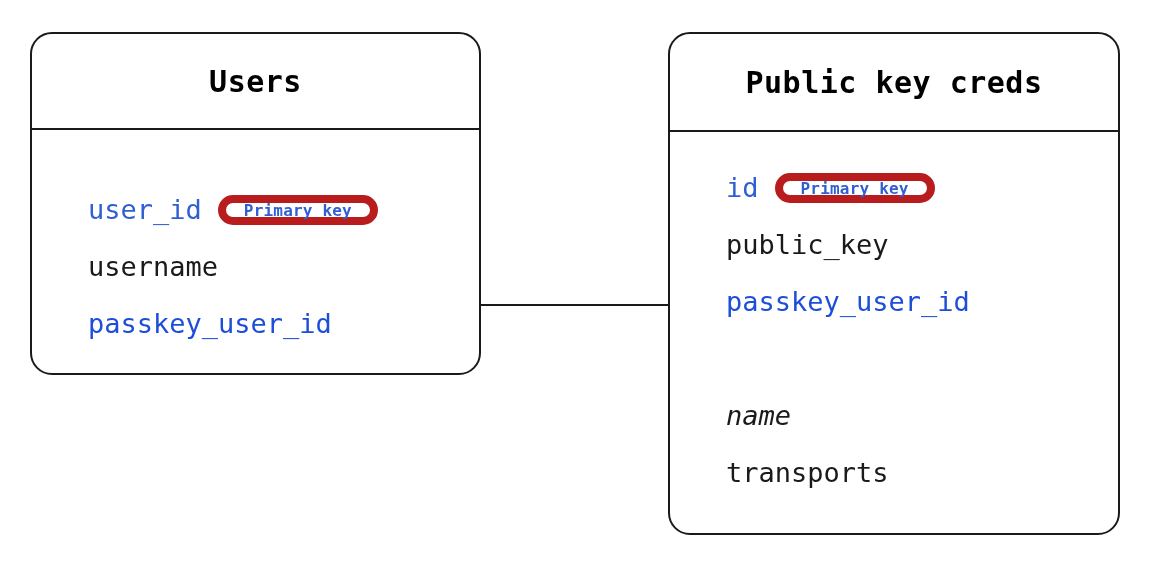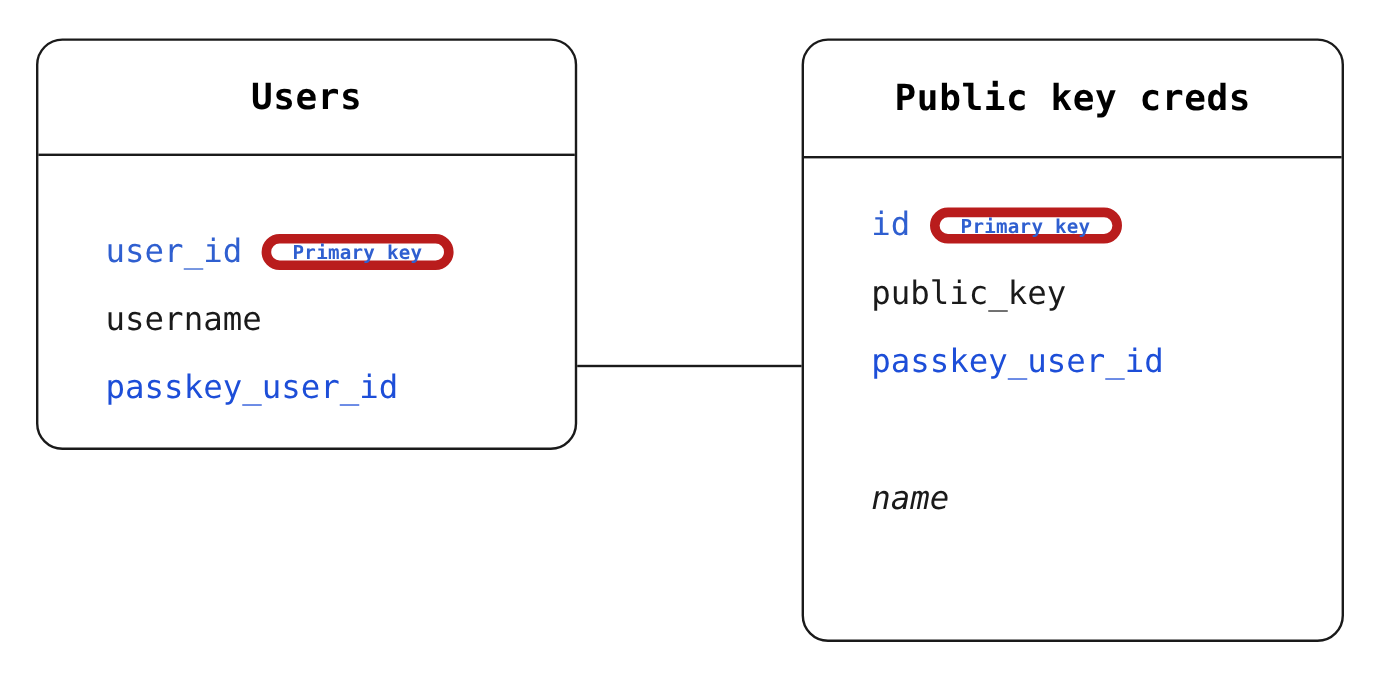--- a/index.html
+++ b/index.html
@@ -156,17 +156,20 @@
 
       <div class="field-row" style="top:153px;">
         <span class="field-name fk">passkey_user_id</span>
       </div>
 
 
       <div class="field-row" style="top:267px;font-style:italic;">
         <span class="field-name plain">name</span>
       </div>
 
+      <div class="field-row" style="top:324px;">
+        <span class="field-name plain">transports</span>
+      </div>
 
     </div>
   </div>
 
 </div>
 
 </body></html>

